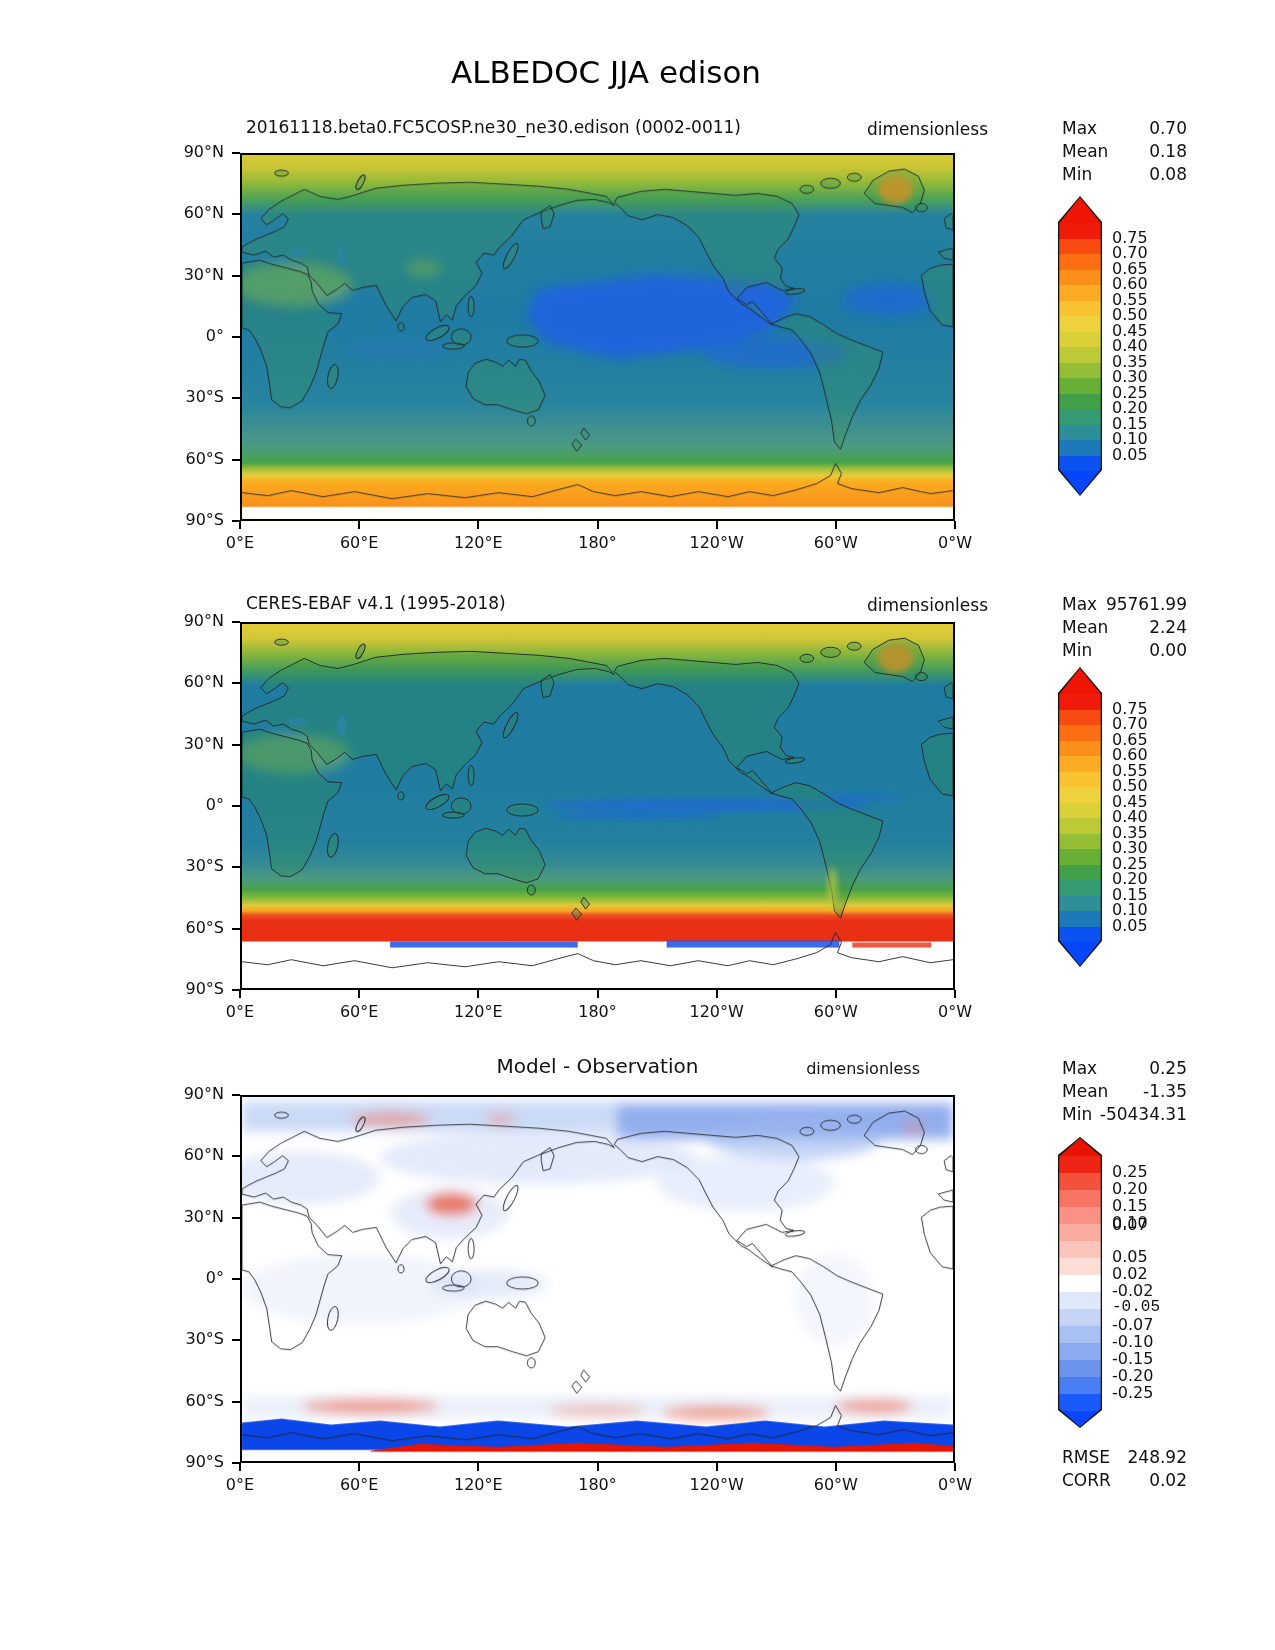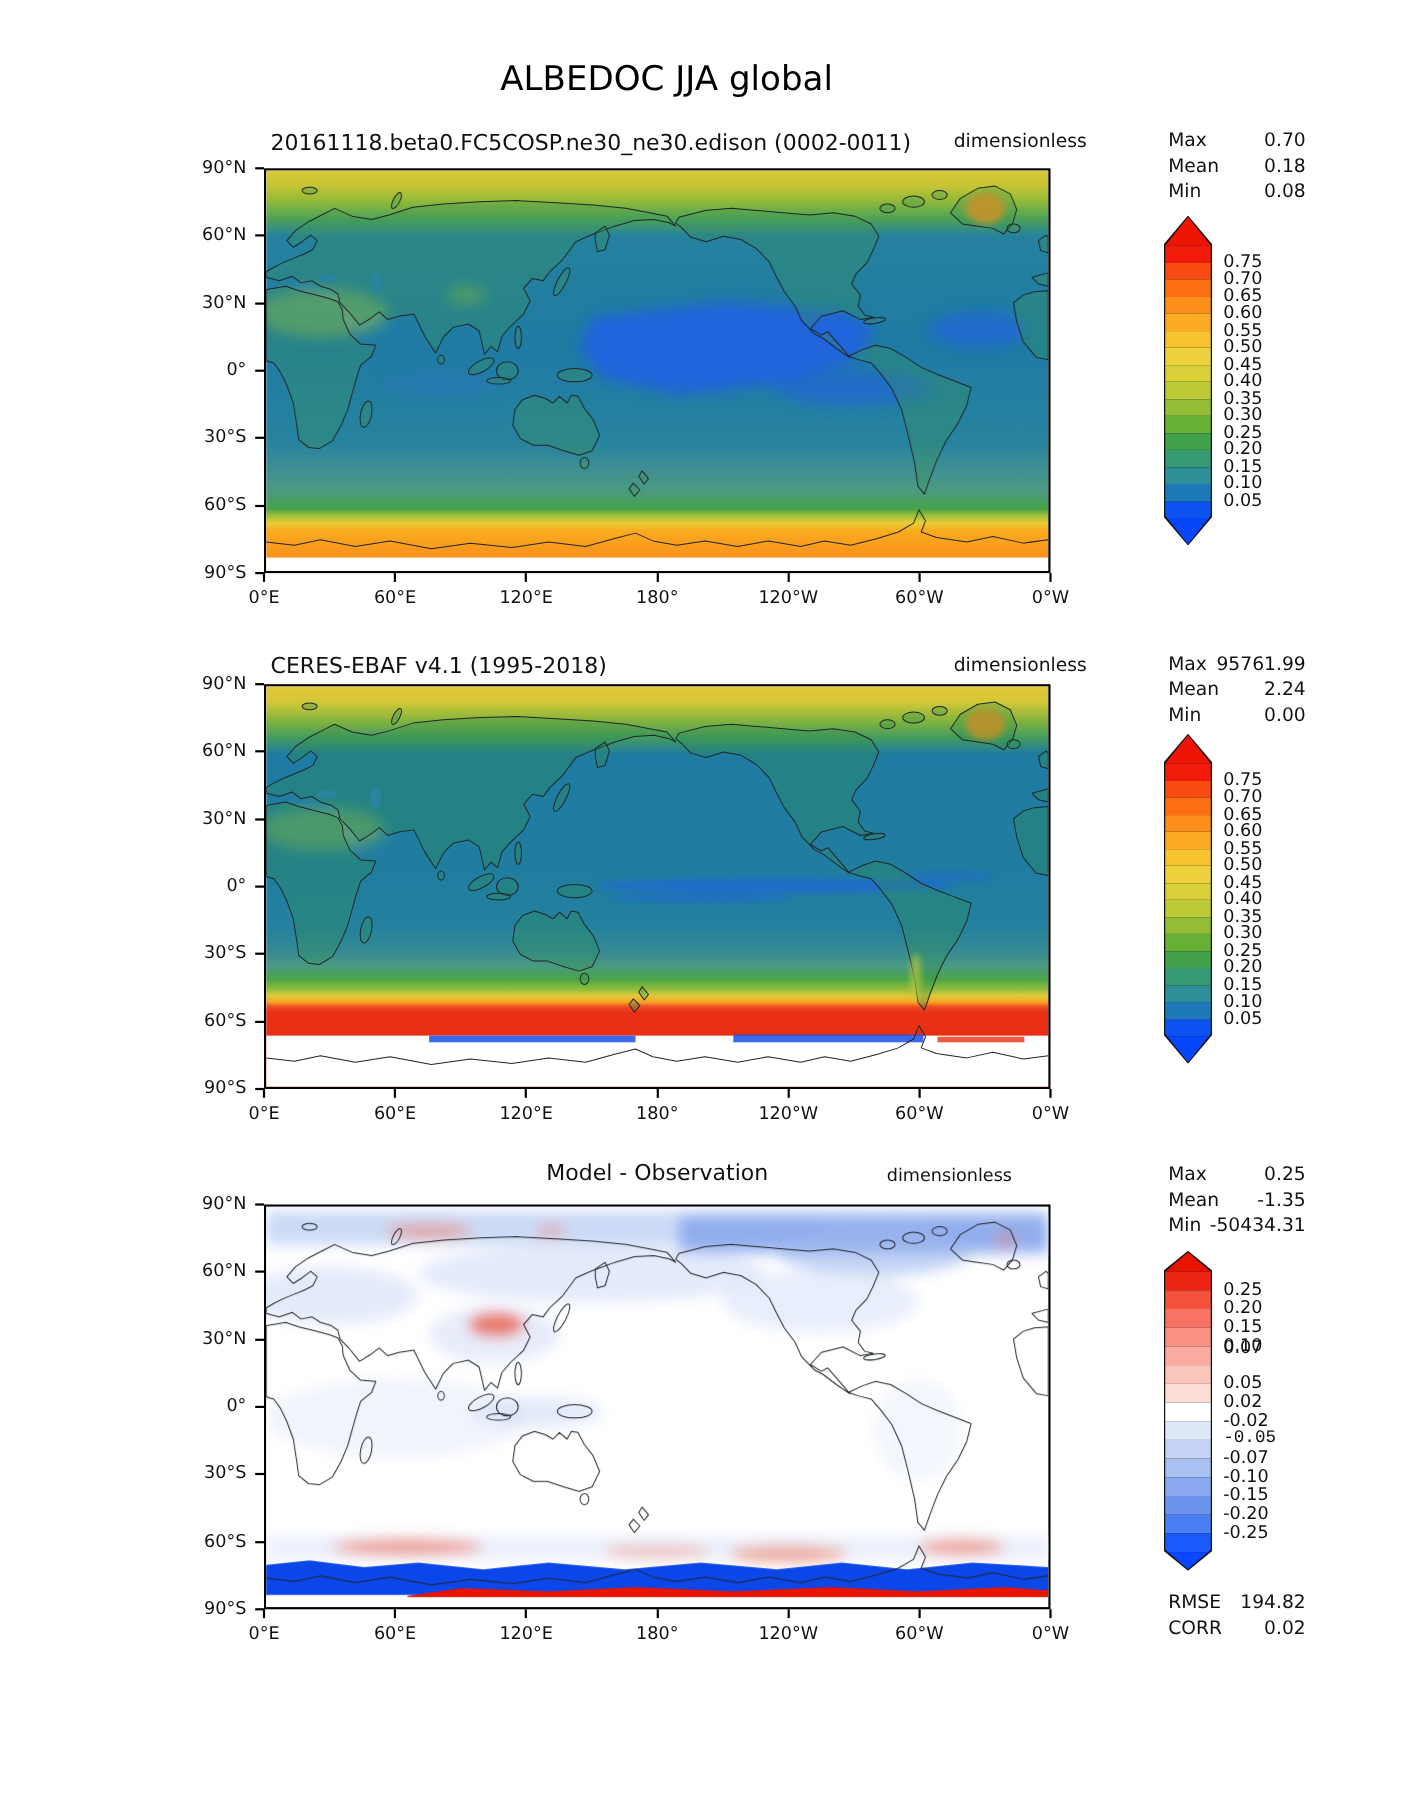--- a/index.html
+++ b/index.html
@@ -1,21 +1,21 @@
 <!DOCTYPE html>
 <html><head>
 <meta charset="utf-8">
 <style>
   html,body{margin:0;padding:0;background:#fff;}
   body{width:1275px;height:1650px;position:relative;
        font-family:"DejaVu Sans","Liberation Sans",sans-serif;color:#111;}
   .page{position:absolute;left:0;top:0;width:1275px;height:1650px;background:#fff;overflow:hidden;}
   .fig-title{position:absolute;left:0;top:54px;width:1212px;text-align:center;
              font-size:31px;color:#000;}
-  .sub{position:absolute;font-size:20px;white-space:nowrap;}
+  .sub{position:absolute;font-size:17px;white-space:nowrap;}
   .units{position:absolute;font-size:17px;text-align:right;white-space:nowrap;}
   .p3title{position:absolute;left:240px;top:1054px;width:715px;text-align:center;font-size:20px;}
   .stats{position:absolute;width:125px;font-size:17px;}
   .srow{position:relative;height:23px;}
   .slab{position:absolute;left:0;white-space:nowrap;}
   .sval{position:absolute;right:0;white-space:nowrap;}
   .map{position:absolute;width:715px;height:368px;border:2px solid #000;
        box-sizing:border-box;background:#fff;}
   .map svg{display:block;width:100%;height:100%;}
   .tickmark{position:absolute;background:#000;}
@@ -101,21 +101,21 @@
         <ellipse cx="161" cy="170" rx="3" ry="4"></ellipse>
         <ellipse cx="560" cy="135" rx="10" ry="2.5" transform="rotate(-8 560 135)"></ellipse>
         <path d="M711,63 L718,58 L720,60 L720,74 L713,72 Z"></path>
         <path d="M705,96 L720,92 L720,104 L711,102 Z"></path>
         <path d="M688,119 L697,112 L707,109 L720,108 L720,170 L709,168 L697,154 L691,136 Z"></path>
         <path fill="none" d="M0,334 L26,337 L50,332 L82,338 L114,333 L152,340 L188,335 L226,339 L260,334 L294,338 L320,331 L340,326 L356,333 L378,337 L404,333 L434,338 L462,333 L492,338 L514,333 L538,337 L562,331 L582,325 L596,317 L601,305 L607,315 L603,325 L617,330 L645,334 L669,329 L697,335 L720,332"></path>
       </g>
     </defs>
   </svg>
 
-  <div class="fig-title">ALBEDOC JJA global</div>
+  <div class="fig-title">ALBEDOC JJA edison</div>
 
   <div>
     <div class="sub" style="left:246px;top:117px;">20161118.beta0.FC5COSP.ne30_ne30.edison (0002-0011)</div>
     <div class="units" style="left:688px;top:119px;width:300px;">dimensionless</div>
     <div class="stats" style="left:1062px;top:118px;">
       <div class="srow">
           <span class="slab">Max</span>
           <span class="sval">0.70</span>
         </div>
       <div class="srow">
@@ -442,21 +442,21 @@
         <div class="cb-label" style="left: 54px; top: 161px; font-family: Liberation Mono, monospace;">-0.05</div>
         <div class="cb-label" style="left: 54px; top: 178px;">-0.07</div>
         <div class="cb-label" style="left: 54px; top: 195px;">-0.10</div>
         <div class="cb-label" style="left: 54px; top: 212px;">-0.15</div>
         <div class="cb-label" style="left: 54px; top: 229px;">-0.20</div>
         <div class="cb-label" style="left: 54px; top: 246px;">-0.25</div>
       </div>
     <div class="stats" style="left:1062px;top:1447px;">
       <div class="srow">
           <span class="slab">RMSE</span>
-          <span class="sval">194.82</span>
+          <span class="sval">248.92</span>
         </div>
       <div class="srow">
           <span class="slab">CORR</span>
           <span class="sval">0.02</span>
         </div>
     </div>
   </div>
 
 </div>
 

